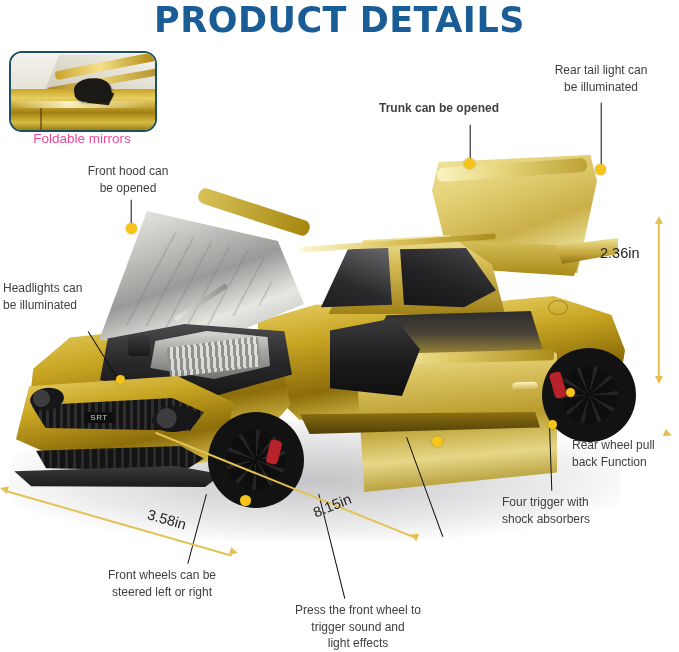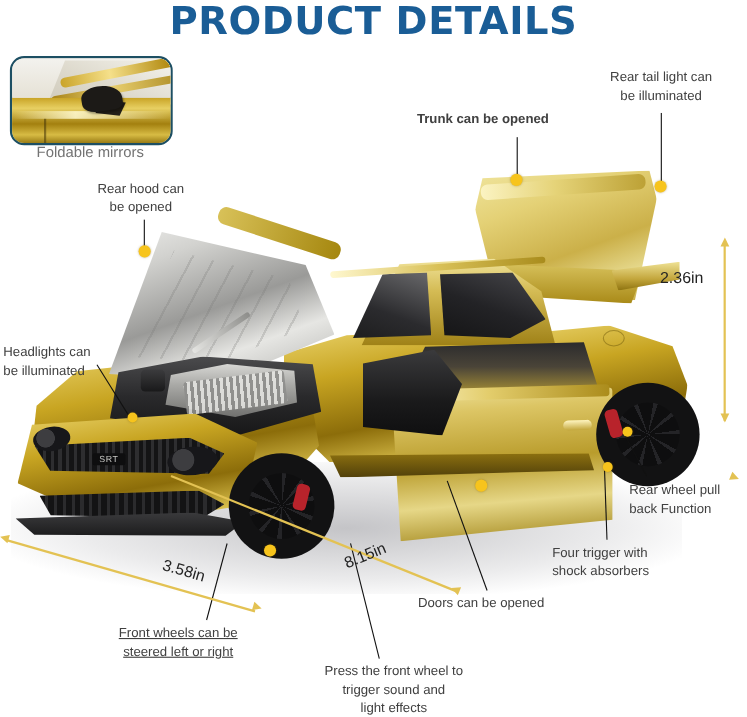--- a/index.html
+++ b/index.html
@@ -89,21 +89,21 @@
     position: absolute; left: 20%; top: 72%; width: 2px; height: 28%;
     background: rgba(70,55,10,.55);
   }
   #inset-caption {
     position: absolute;
     left: 6px;
     top: 131px;
     width: 152px;
     text-align: center;
     font-size: 13.5px;
-    color: #737373;
+    color: #ec4899;
     white-space: nowrap;
   }
 
   
   .label {
     position: absolute;
     font-size: 12px;
     line-height: 16.5px;
     color: #404040;
     white-space: pre-line;
@@ -334,54 +334,53 @@
                 background:#b8232b; border-radius:4px; transform: rotate(-16deg);"></div>
 
     <div style="left:300px; top:412px; width:240px; height:22px;
                 background: linear-gradient(180deg,#8c7010,#51400a);
                 clip-path: polygon(0% 10%, 98% 0%, 100% 70%, 4% 100%);"></div>
 
     <div style="left:548px; top:300px; width:18px; height:13px;
                 border:1.4px solid rgba(120,98,14,.55); border-radius:50%;"></div>
   </div>
 
-  <div class="label c" style="left:48px; top:163px; width:160px;">Rear hood can
+  <div class="label c" style="left:48px; top:163px; width:160px;">Front hood can
 be opened</div>
   <div class="leader" style="left:131px; top:199px; width:28px; transform: rotate(90deg);"></div>
   <div class="dot" style="left:126px; top:223px;"></div>
 
   <div class="label c" style="left:352px; top:100px; width:174px;font-weight:bold;">Trunk can be opened</div>
   <div class="leader" style="left:470px; top:124px; width:40px; transform: rotate(90deg);"></div>
   <div class="dot" style="left:464px; top:158px;"></div>
 
   <div class="label c" style="left:526px; top:62px; width:150px;">Rear tail light can
 be illuminated</div>
   <div class="leader" style="left:601px; top:102px; width:68px; transform: rotate(90deg);"></div>
   <div class="dot" style="left:595px; top:164px;"></div>
 
-  <div class="label l" style="left:3px; top:312px; width:160px;">Headlights can
+  <div class="label l" style="left:3px; top:280px; width:160px;">Headlights can
 be illuminated</div>
   <div class="leader" style="left:88px; top:331px; width:58px; transform: rotate(58deg);"></div>
   <div class="dot sm" style="left:116px; top:375px;"></div>
 
   <div class="label l" style="left:572px; top:437px; width:160px;">Rear wheel pull
 back Function</div>
   <div class="leader" style="left:588px; top:432px; width:44px; transform: rotate(-118deg);"></div>
   <div class="dot sm" style="left:566px; top:388px;"></div>
 
   <div class="label l" style="left:502px; top:494px; width:170px;">Four trigger with
 shock absorbers</div>
   <div class="leader" style="left:552px; top:490px; width:66px; transform: rotate(-92deg);"></div>
   <div class="dot sm" style="left:548px; top:420px;"></div>
 
-  <div class="label l" style="left:380px; top:540px; width:190px;">Doors can be opened</div>
   <div class="leader" style="left:443px; top:536px; width:106px; transform: rotate(-110deg);"></div>
   <div class="dot" style="left:432px; top:436px;"></div>
 
-  <div class="label c" style="left:60px; top:567px; width:204px;text-decoration:underline;">Front wheels can be
+  <div class="label c" style="left:60px; top:567px; width:204px;">Front wheels can be
 steered left or right</div>
   <div class="leader" style="left:188px; top:563px; width:72px; transform: rotate(-75deg);"></div>
   <div class="dot" style="left:240px; top:495px;"></div>
 
   <div class="label c" style="left:252px; top:602px; width:212px;">Press the front wheel to
 trigger sound and
 light effects</div>
   <div class="leader" style="left:345px; top:598px; width:108px; transform: rotate(-104deg);"></div>
 
   <div class="dim" style="left:659px; top:222px; width:160px; transform: rotate(90deg);"></div>

